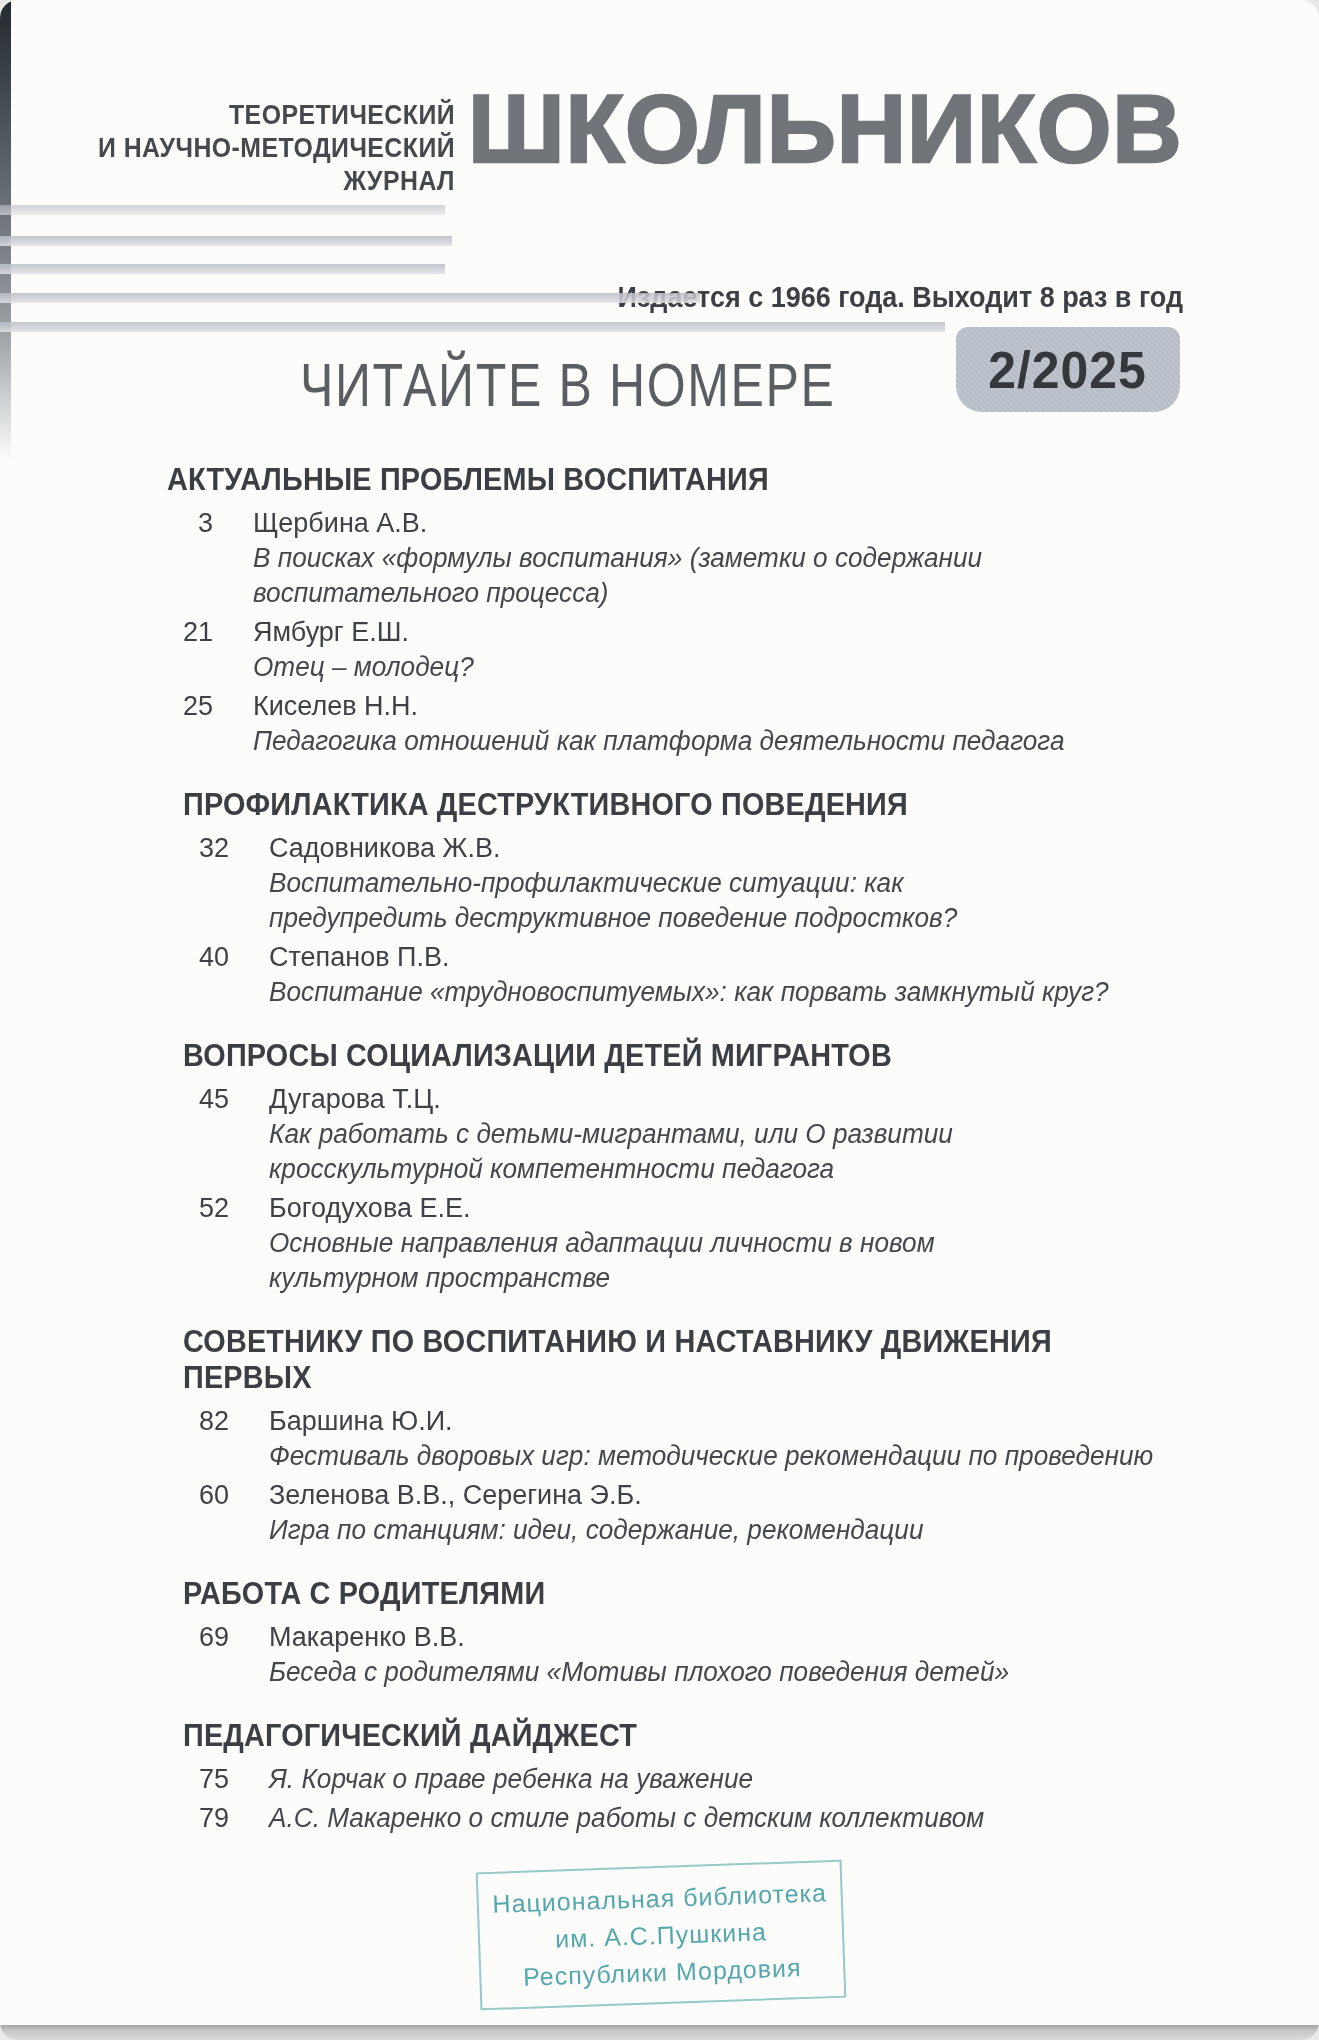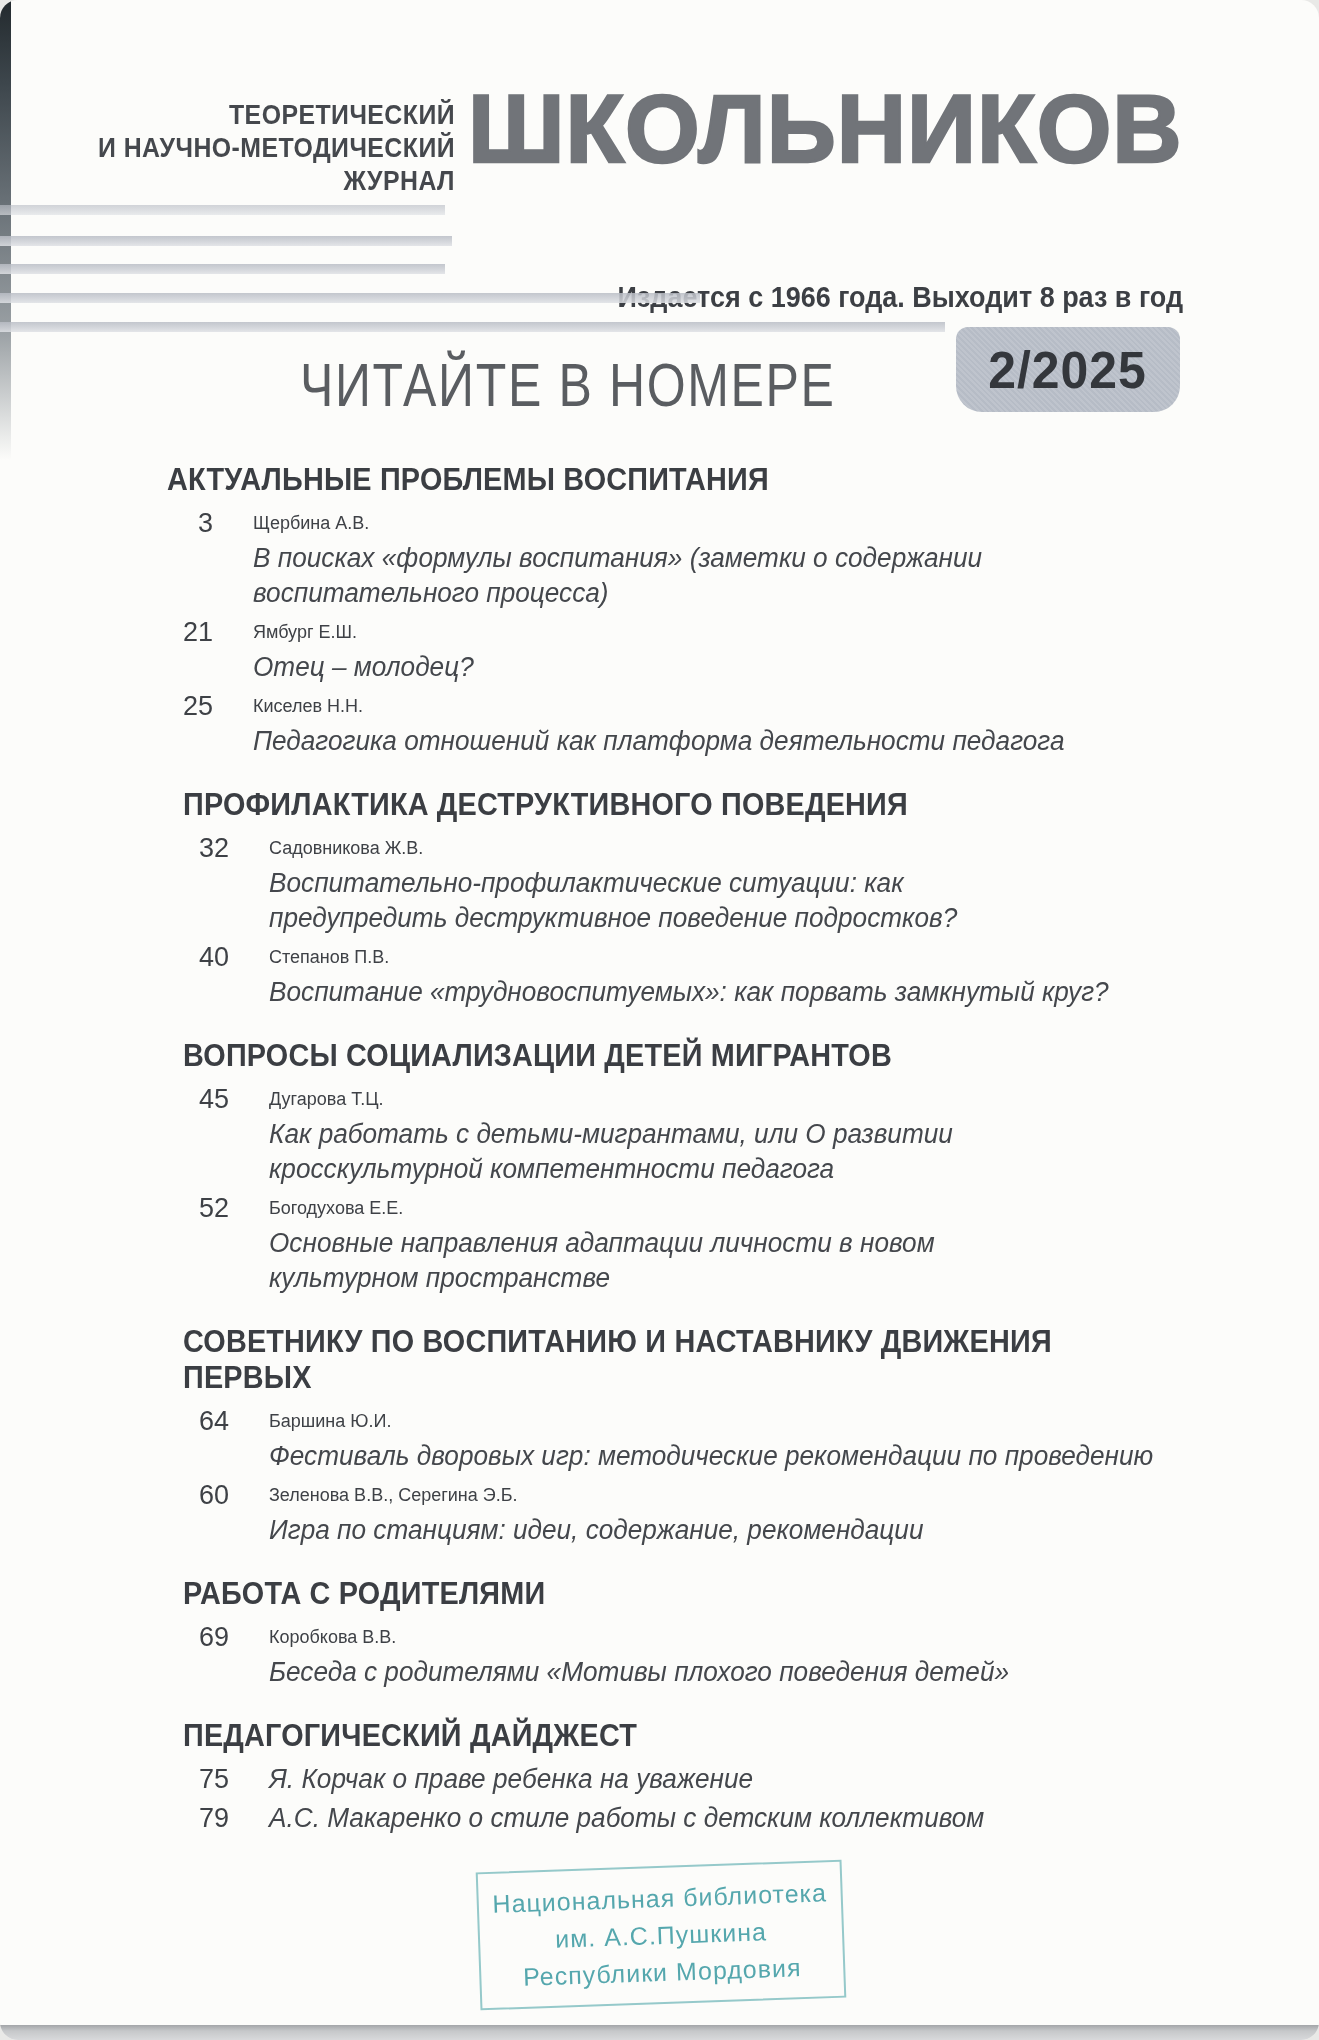--- a/index.html
+++ b/index.html
@@ -74,21 +74,21 @@
   .sec{margin:0 0 0 0;}
   .sec + .sec{margin-top:28px;margin-left:16px;}
   .sec-title{
     font-weight:bold;font-size:31px;line-height:36px;color:#3b3e43;
     transform:scaleX(.93);transform-origin:0 0;
     max-width:1000px;margin-bottom:8px;letter-spacing:.2px;
   }
   .entry{display:flex;margin-bottom:4px;}
   .pg{flex:none;width:46px;text-align:right;font-size:27px;line-height:35px;color:#3e4146;}
   .etext{margin-left:40px;}
-  .author{font-size:18px;line-height:35px;color:#3e4146;}
+  .author{font-size:27px;line-height:35px;color:#3e4146;}
   .etitle{
     font-style:italic;font-size:27px;line-height:35px;color:#44474c;
     transform:scaleX(.97);transform-origin:0 0;max-width:920px;
   }
   .narrow{max-width:810px;}
   
   .stamp{
     position:absolute;left:478px;top:1866px;width:362px;height:134px;
     border:2px solid rgba(64,158,163,.55);
     transform:rotate(-2deg);
@@ -193,41 +193,41 @@
         <div class="etext">
           <div class="author">Богодухова Е.Е.</div>
           <div class="etitle narrow">Основные направления адаптации личности в новом культурном пространстве</div>
         </div>
       </div>
     </div>
 
     <div class="sec">
       <div class="sec-title">СОВЕТНИКУ ПО ВОСПИТАНИЮ И НАСТАВНИКУ ДВИЖЕНИЯ ПЕРВЫХ</div>
       <div class="entry">
-        <div class="pg">64</div>
+        <div class="pg">82</div>
         <div class="etext">
           <div class="author">Баршина Ю.И.</div>
           <div class="etitle">Фестиваль дворовых игр: методические рекомендации по проведению</div>
         </div>
       </div>
       <div class="entry">
         <div class="pg">60</div>
         <div class="etext">
           <div class="author">Зеленова В.В., Серегина Э.Б.</div>
           <div class="etitle">Игра по станциям: идеи, содержание, рекомендации</div>
         </div>
       </div>
     </div>
 
     <div class="sec">
       <div class="sec-title">РАБОТА С РОДИТЕЛЯМИ</div>
       <div class="entry">
         <div class="pg">69</div>
         <div class="etext">
-          <div class="author">Коробкова В.В.</div>
+          <div class="author">Макаренко В.В.</div>
           <div class="etitle">Беседа с родителями «Мотивы плохого поведения детей»</div>
         </div>
       </div>
     </div>
 
     <div class="sec">
       <div class="sec-title">ПЕДАГОГИЧЕСКИЙ ДАЙДЖЕСТ</div>
       <div class="entry">
         <div class="pg">75</div>
         <div class="etext">

